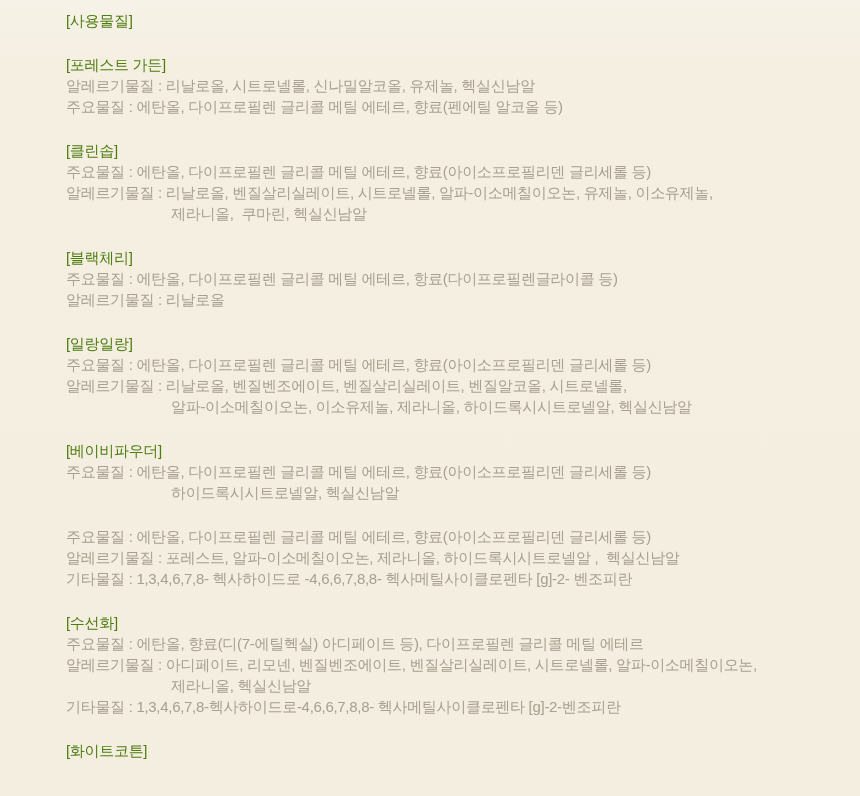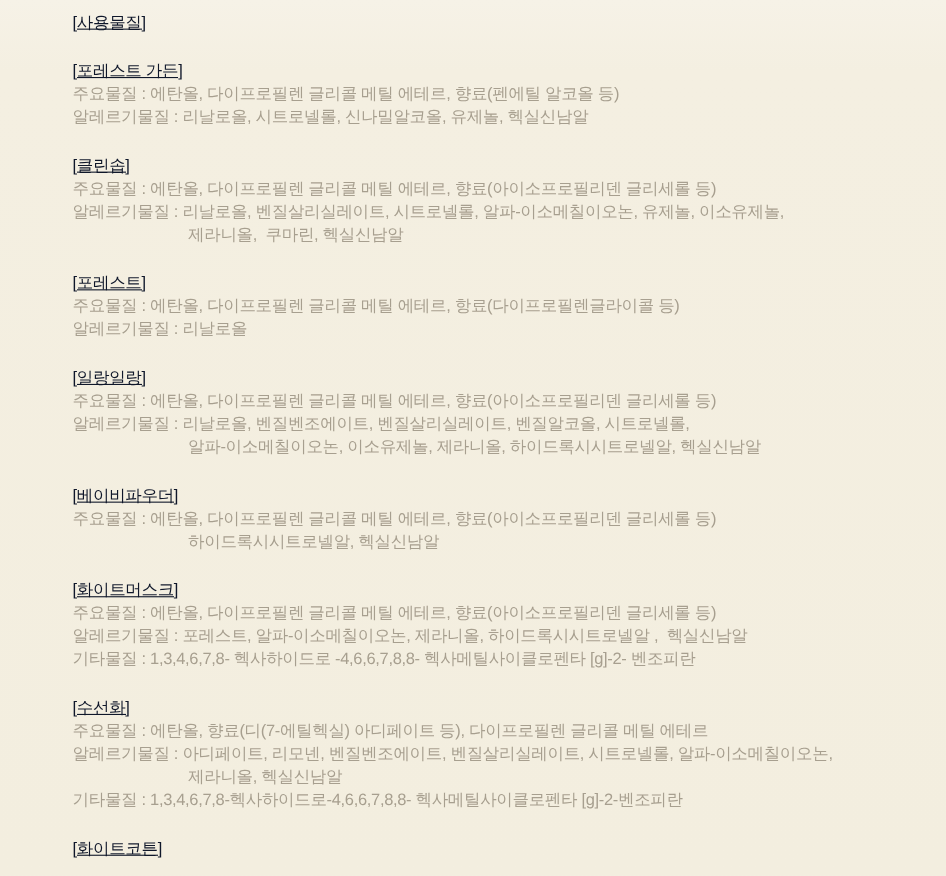--- a/index.html
+++ b/index.html
@@ -25,64 +25,62 @@
     margin: 0 0 23px 0;
   }
   .line {
     font-size: 15px;
     line-height: 21px;
     letter-spacing: -0.3px;
     color: #a79f8f;
     white-space: pre;
   }
   .line.header {
-    color: #0f172a;
-    text-decoration: underline;
+    color: #4d7c0f;
   }
   .line.cont {
     padding-left: 105px;
   }
 </style>
 </head>
 <body style="background-color: rgb(244, 239, 226);">
 
 <div class="doc">
   <div id="sections-root">
       <div class="section">
         <div class="line header">[사용물질]</div>
       </div>
       <div class="section">
         <div class="line header">[포레스트 가든]</div>
+        <div class="line body">알레르기물질 : 리날로올, 시트로넬롤, 신나밀알코올, 유제놀, 헥실신남알</div>
         <div class="line body">주요물질 : 에탄올, 다이프로필렌 글리콜 메틸 에테르, 향료(펜에틸 알코올 등)</div>
-        <div class="line body">알레르기물질 : 리날로올, 시트로넬롤, 신나밀알코올, 유제놀, 헥실신남알</div>
       </div>
       <div class="section">
         <div class="line header">[클린솝]</div>
         <div class="line body">주요물질 : 에탄올, 다이프로필렌 글리콜 메틸 에테르, 향료(아이소프로필리덴 글리세롤 등)</div>
         <div class="line body">알레르기물질 : 리날로올, 벤질살리실레이트, 시트로넬롤, 알파-이소메칠이오논, 유제놀, 이소유제놀,</div>
         <div class="line cont">제라니올,  쿠마린, 헥실신남알</div>
       </div>
       <div class="section">
-        <div class="line header">[포레스트]</div>
+        <div class="line header">[블랙체리]</div>
         <div class="line body">주요물질 : 에탄올, 다이프로필렌 글리콜 메틸 에테르, 항료(다이프로필렌글라이콜 등)</div>
         <div class="line body">알레르기물질 : 리날로올</div>
       </div>
       <div class="section">
         <div class="line header">[일랑일랑]</div>
         <div class="line body">주요물질 : 에탄올, 다이프로필렌 글리콜 메틸 에테르, 향료(아이소프로필리덴 글리세롤 등)</div>
         <div class="line body">알레르기물질 : 리날로올, 벤질벤조에이트, 벤질살리실레이트, 벤질알코올, 시트로넬롤,</div>
         <div class="line cont">알파-이소메칠이오논, 이소유제놀, 제라니올, 하이드록시시트로넬알, 헥실신남알</div>
       </div>
       <div class="section">
         <div class="line header">[베이비파우더]</div>
         <div class="line body">주요물질 : 에탄올, 다이프로필렌 글리콜 메틸 에테르, 향료(아이소프로필리덴 글리세롤 등)</div>
         <div class="line cont">하이드록시시트로넬알, 헥실신남알</div>
       </div>
       <div class="section">
-        <div class="line header">[화이트머스크]</div>
         <div class="line body">주요물질 : 에탄올, 다이프로필렌 글리콜 메틸 에테르, 향료(아이소프로필리덴 글리세롤 등)</div>
         <div class="line body">알레르기물질 : 포레스트, 알파-이소메칠이오논, 제라니올, 하이드록시시트로넬알 ,  헥실신남알</div>
         <div class="line body">기타물질 : 1,3,4,6,7,8- 헥사하이드로 -4,6,6,7,8,8- 헥사메틸사이클로펜타 [g]-2- 벤조피란</div>
       </div>
       <div class="section">
         <div class="line header">[수선화]</div>
         <div class="line body">주요물질 : 에탄올, 향료(디(7-에틸헥실) 아디페이트 등), 다이프로필렌 글리콜 메틸 에테르</div>
         <div class="line body">알레르기물질 : 아디페이트, 리모넨, 벤질벤조에이트, 벤질살리실레이트, 시트로넬롤, 알파-이소메칠이오논,</div>
         <div class="line cont">제라니올, 헥실신남알</div>
         <div class="line body">기타물질 : 1,3,4,6,7,8-헥사하이드로-4,6,6,7,8,8- 헥사메틸사이클로펜타 [g]-2-벤조피란</div>

